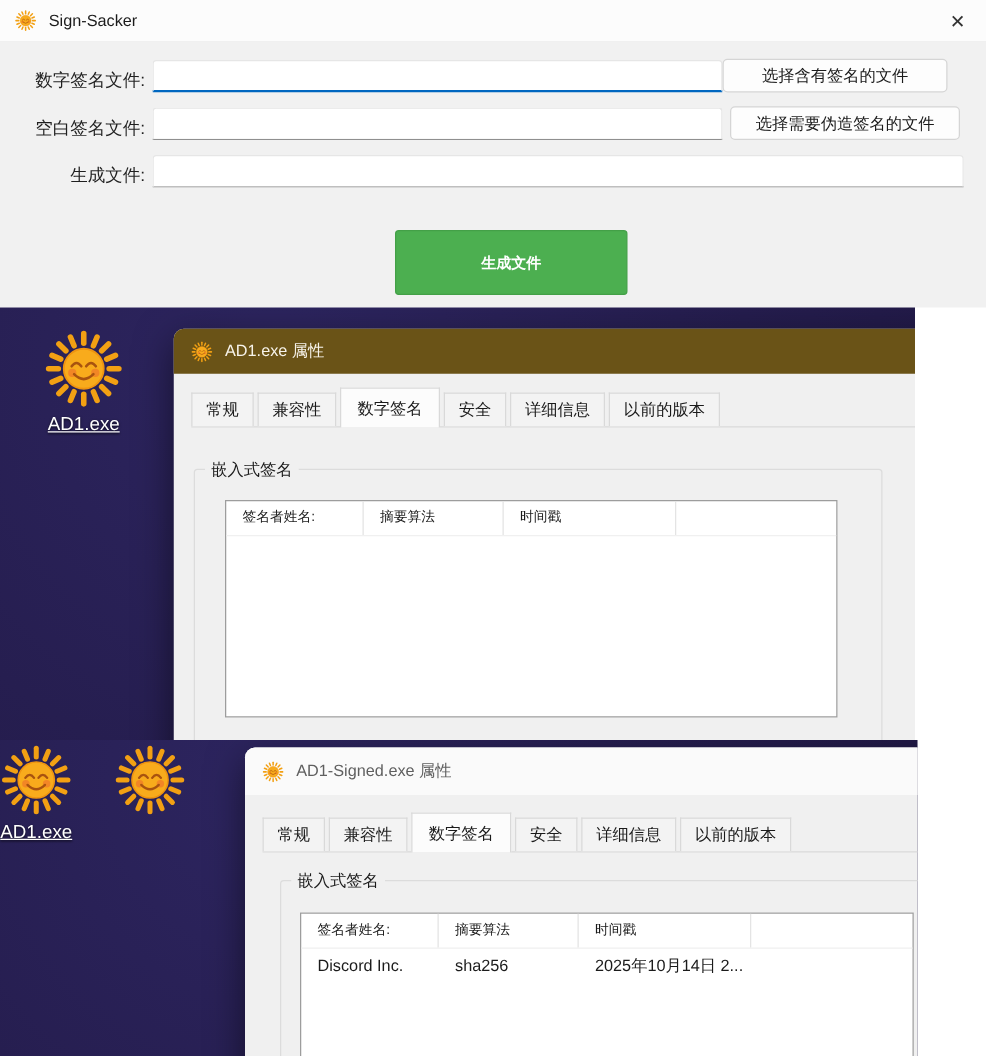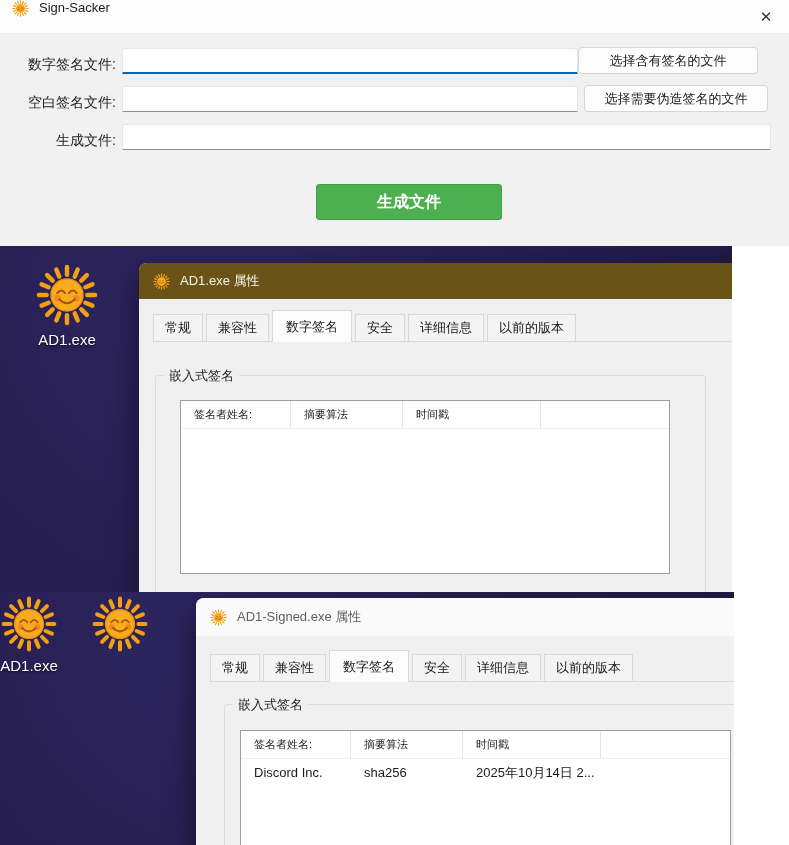--- a/index.html
+++ b/index.html
@@ -6,21 +6,21 @@
   html,body { width:789px; height:845px; }
   body {
     position:relative; overflow:hidden; background:#ffffff;
     font-family:"Liberation Sans", sans-serif; color:#1b1b1b;
   }
 
   
   .app { position:absolute; left:0; top:0; width:789px; height:246px; background:#f1f1f1; }
   .app-titlebar {
     position:absolute; left:0; top:0; width:100%; height:34px;
-    background:#fcfcfc; display:flex; align-items:flex-start; padding:0 12px;
+    background:#fcfcfc; display:flex; align-items:center; padding:0 12px;
     border-bottom:1px solid #ececec;
   }
   .app-title { font-size:13px; color:#1b1b1b; margin-left:10px; }
   .win-close {
     position:absolute; right:0; top:0; width:46px; height:34px;
     display:flex; align-items:center; justify-content:center;
     font-size:15px; color:#333; cursor:pointer; background:transparent; border:none;
     font-family:"Liberation Sans", sans-serif;
   }
   .form-label {
@@ -33,23 +33,23 @@
     border-radius:3px 3px 0 0; font-size:13px; padding:0 8px;
     font-family:"Liberation Sans", sans-serif;
   }
   .form-input.focused { border-bottom:2px solid #0067c0; }
   .pick-btn {
     position:absolute; height:27px; background:#fdfdfd;
     border:1px solid #d5d5d5; border-radius:4px; font-size:13px; color:#1b1b1b;
     cursor:pointer; font-family:"Liberation Sans", sans-serif;
   }
   .generate-btn {
-    position:absolute; left:316px; top:184px; width:186px; height:36px;
+    position:absolute; left:316px; top:184px; width:186px; height:52px;
     background:#4caf50; border:1px solid #43a047; border-radius:3px;
-    color:#ffffff; font-size:16px; font-weight:bold; cursor:pointer;
+    color:#ffffff; font-size:12px; font-weight:bold; cursor:pointer;
     font-family:"Liberation Sans", sans-serif;
   }
 
   
   .desktop {
     position:absolute; overflow:hidden;
     background:radial-gradient(circle at 30% 15%, #2d2560 0%, #261e50 55%, #211946 100%);
   }
   .desktop-mid { left:0; top:246px; width:732px; height:346px; }
   .desktop-bottom { left:0; top:592px; width:734px; height:253px; }
@@ -57,20 +57,21 @@
   .desk-icon {
     position:absolute; width:84px; display:flex; flex-direction:column;
     align-items:center; cursor:pointer;
   }
   .desk-icon .sun { width:62px; height:62px; }
   .desk-icon.small .sun { width:56px; height:56px; }
   .desk-icon .icon-label {
     margin-top:4px; font-size:15px; color:#ffffff; text-align:center;
     text-shadow:0 1px 2px rgba(0,0,0,.8); line-height:19px; word-break:break-all;
     max-width:84px;
+    text-decoration:underline;
   }
 
   
   .dlg {
     position:absolute; background:#f0f0f0; border-radius:8px 8px 0 0;
     box-shadow:0 10px 30px rgba(0,0,0,.5);
   }
   .dlg-titlebar {
     position:absolute; left:0; top:0; width:100%; height:36px;
     display:flex; align-items:center; padding:0 14px; border-radius:8px 8px 0 0;

